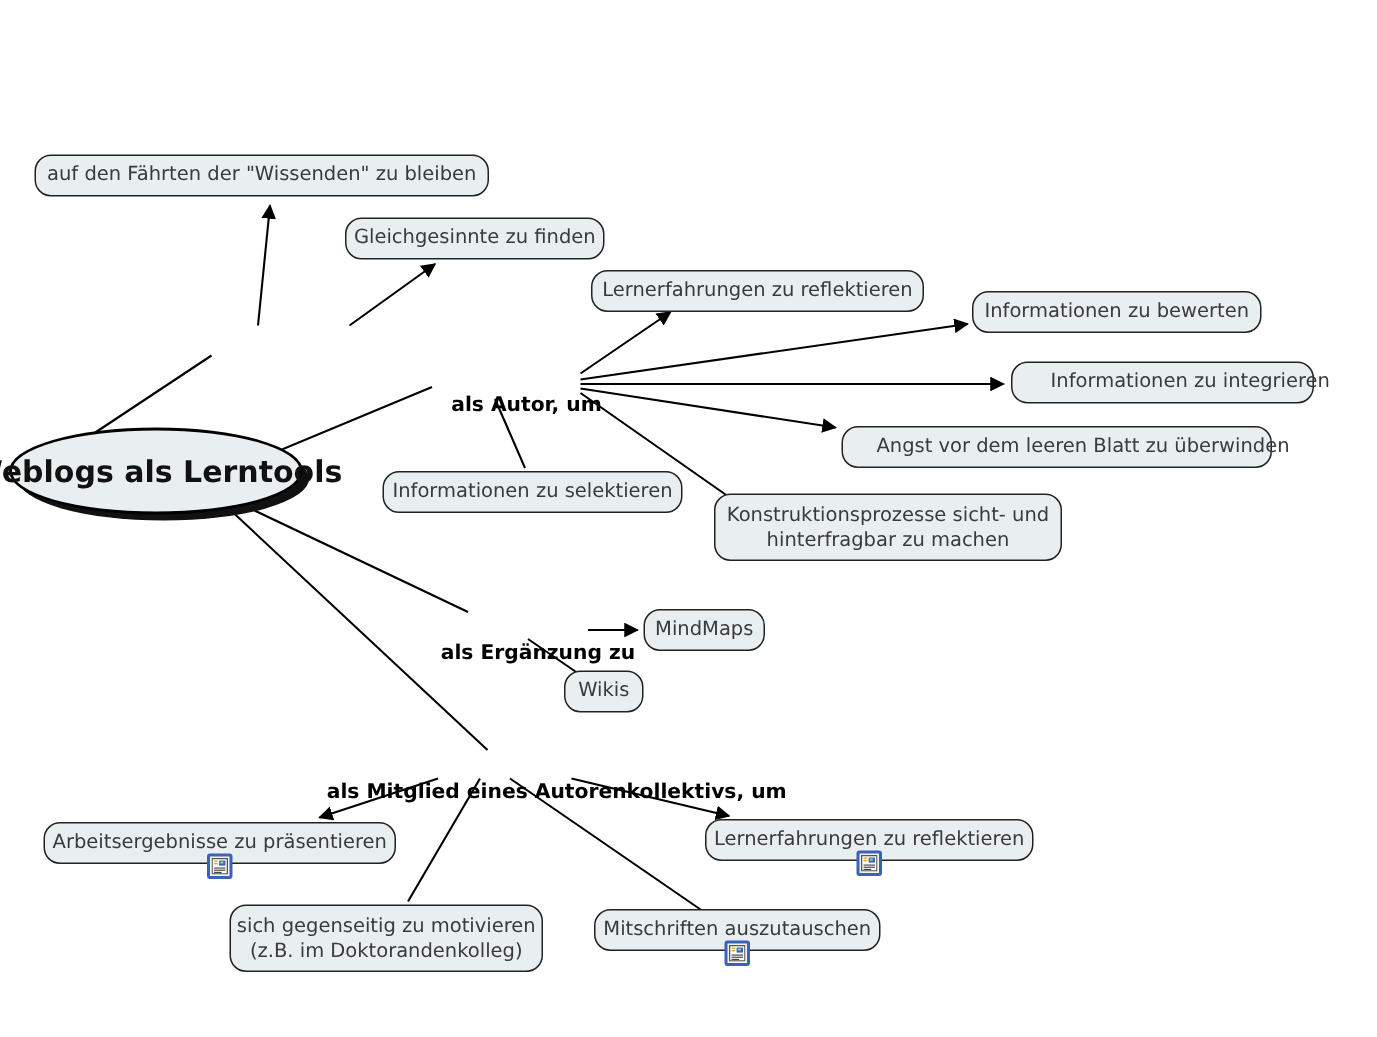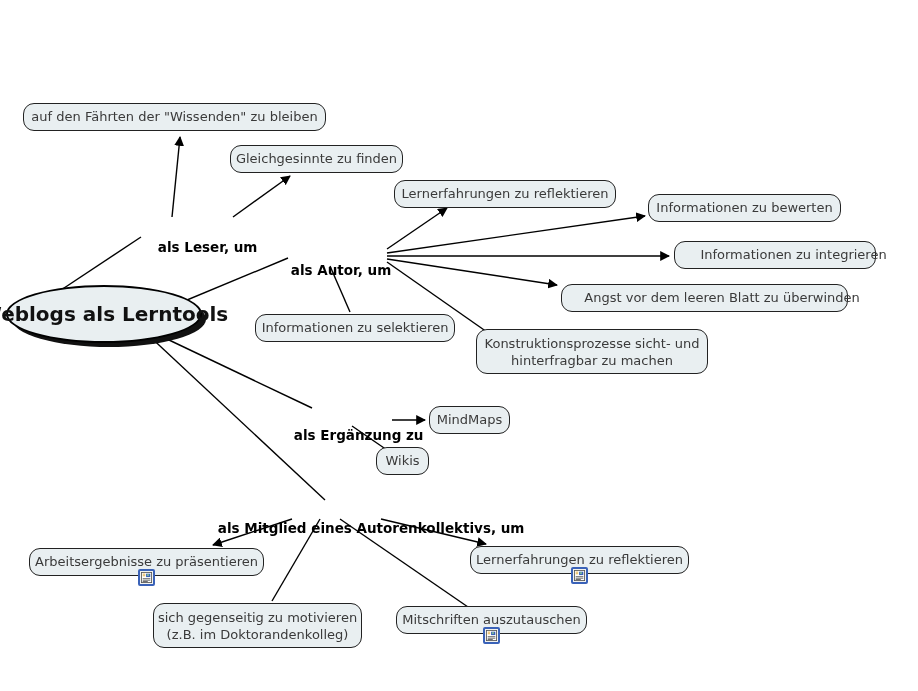--- a/index.html
+++ b/index.html
@@ -127,25 +127,22 @@
       <line x1="320" y1="519" x2="272" y2="601"></line>
       <line x1="340" y1="519" x2="468" y2="607"></line>
       <line x1="381" y1="519" x2="486" y2="544" marker-end="url(#arrow)"></line>
     </g>
   </svg>
 
   <div class="center-node" style="left:6px; top:285px; width:196px; height:58px;">
     <span>Weblogs als Lerntools</span>
   </div>
 
-  <div class="link-label" style="left:139px; top:223px;">
-    <span>als Leser, um</span>
-  </div>
-
-  <div class="link-label" style="left:272px; top:246px;">
+
+  <div class="link-label" style="left:282px; top:246px;">
     <span>als Autor, um</span>
   </div>
 
   <div class="link-label" style="left:275px; top:411px;">
     <span>als Ergänzung zu</span>
   </div>
 
   <div class="link-label" style="left:199px; top:504px;">
     <span>als Mitglied eines Autorenkollektivs, um</span>
   </div>

